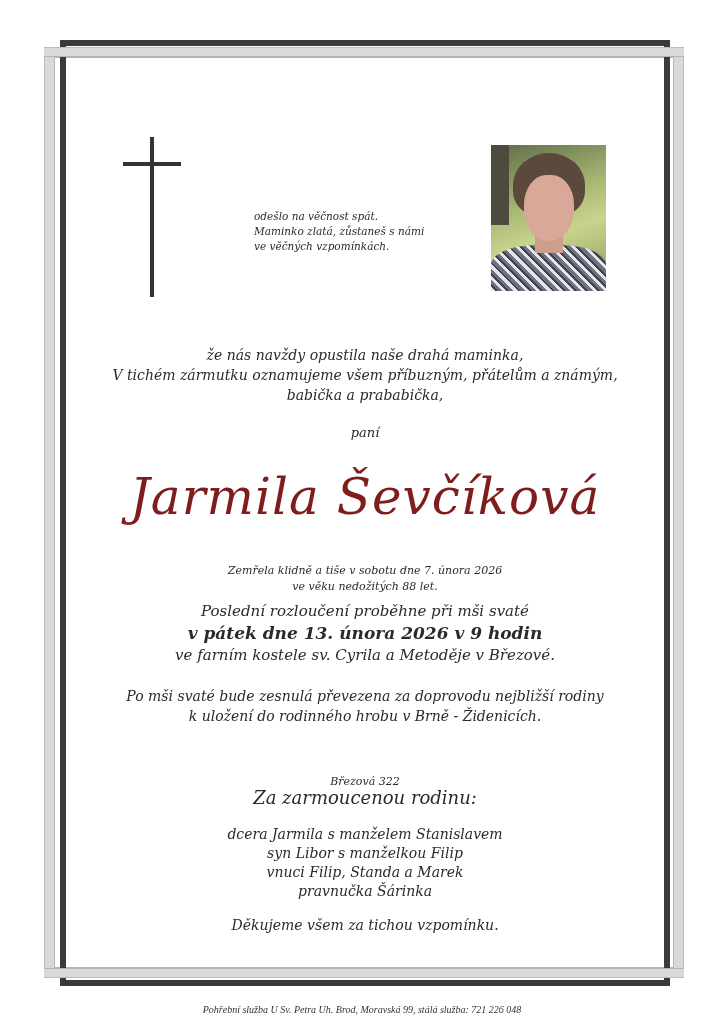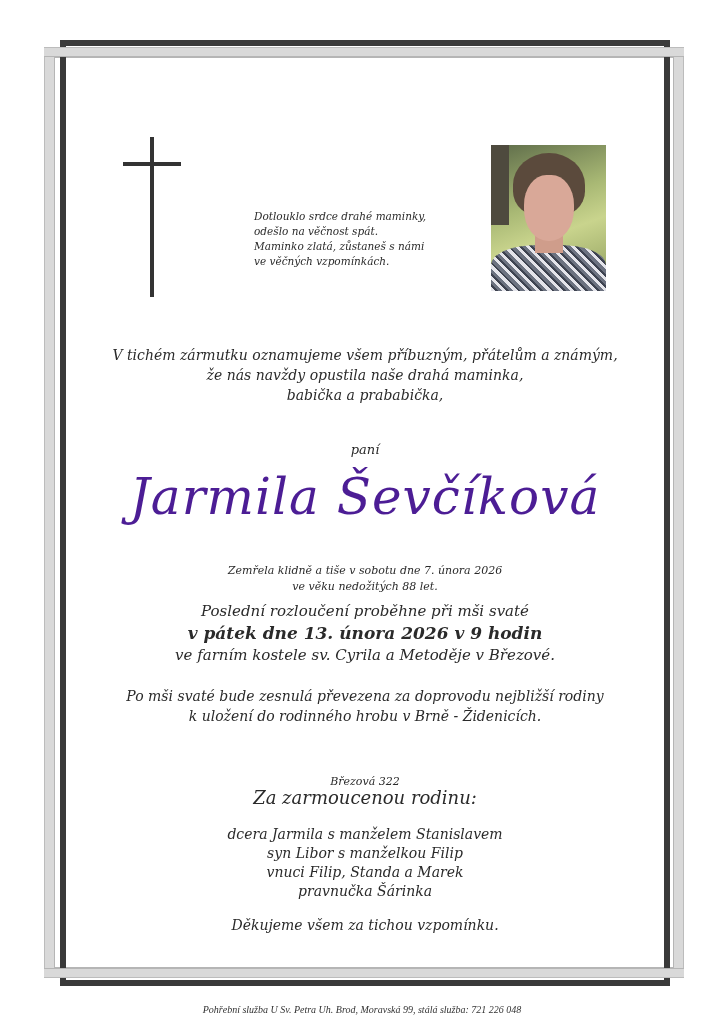--- a/index.html
+++ b/index.html
@@ -44,22 +44,22 @@
   }
   .photo .bg { position:absolute; inset:0; background: linear-gradient(160deg, #5d6b49 0%, #a8b874 40%, #c9d48d 60%, #8b9a5a 100%); }
   .photo .trunk { position:absolute; left:0; top:0; width:18px; height:80px; background:#4e4a3e; }
   .photo .hair { position:absolute; left:22px; top:8px; width:72px; height:64px; border-radius:50% 50% 40% 40%; background:#5b4a3c; }
   .photo .face { position:absolute; left:33px; top:30px; width:50px; height:66px; border-radius:45% 45% 48% 48%; background:#d9a898; }
   .photo .neck { position:absolute; left:44px; top:88px; width:28px; height:20px; background:#cf9d8b; }
   .photo .body { position:absolute; left:0; top:100px; width:115px; height:50px; border-radius:40% 40% 0 0; background: repeating-linear-gradient(45deg,#6c7280 0 3px,#e4e4ea 3px 6px,#3e4350 6px 8px); }
 
   .centered { position: absolute; left: 70px; width: 590px; text-align: center; font-style: italic; color:#2a2a2a; }
   .announce { top: 345px; font-size: 14px; line-height: 20px; }
-  .pani { top: 425px; font-size: 13px; margin-top: 17px; }
-  .name { top: 465px; font-size: 50px; line-height: 64px; letter-spacing: 1px; color:#4c1d95; }
+  .pani { top: 425px; font-size: 13px; }
+  .name { top: 465px; font-size: 50px; line-height: 64px; letter-spacing: 1px; color:#7f1d1d; }
   .died { top: 545px; font-size: 11px; line-height: 16px; margin-top: 18px; }
   .funeral { top: 600px; font-size: 15px; line-height: 22px; }
   .funeral .bold { font-weight: bold; font-size: 17px; }
   .burial { top: 686px; font-size: 14px; line-height: 20px; }
   .address { top: 775px; font-size: 11px; }
   .family-intro { top: 787px; font-size: 18px; }
   .family { top: 825px; font-size: 14px; line-height: 19px; }
   .thanks { top: 917px; font-size: 14px; }
 
   .footer {
@@ -76,38 +76,37 @@
 <div class="dark-left-over"></div>
 <div class="dark-right-over"></div>
 <div class="light-bottom-over"></div>
 
 <div class="cross">
   <div class="v"></div>
     <div class="h"></div>
 </div>
 
 <div class="poem">
-  <div>Dotlouklo srdce drahé maminky,</div>
   <div>odešlo na věčnost spát.</div>
   <div>Maminko zlatá, zůstaneš s námi</div>
   <div>ve věčných vzpomínkách.</div>
 </div>
 
 <div class="photo">
   <div class="bg"></div>
     <div class="trunk"></div>
     <div class="hair"></div>
   <div class="body"></div>
     <div class="neck"></div>
     <div class="face"></div>
 </div>
 
 <div class="centered announce">
+  <div>že nás navždy opustila naše drahá maminka,</div>
   <div>V tichém zármutku oznamujeme všem příbuzným, přátelům a známým,</div>
-  <div>že nás navždy opustila naše drahá maminka,</div>
   <div>babička a prababička,</div>
 </div>
 
 <div class="centered pani">paní</div>
 
 <div class="centered name">Jarmila Ševčíková</div>
 
 <div class="centered died">
   <div>Zemřela klidně a tiše v sobotu dne 7. února 2026</div>
   <div>ve věku nedožitých 88 let.</div>

